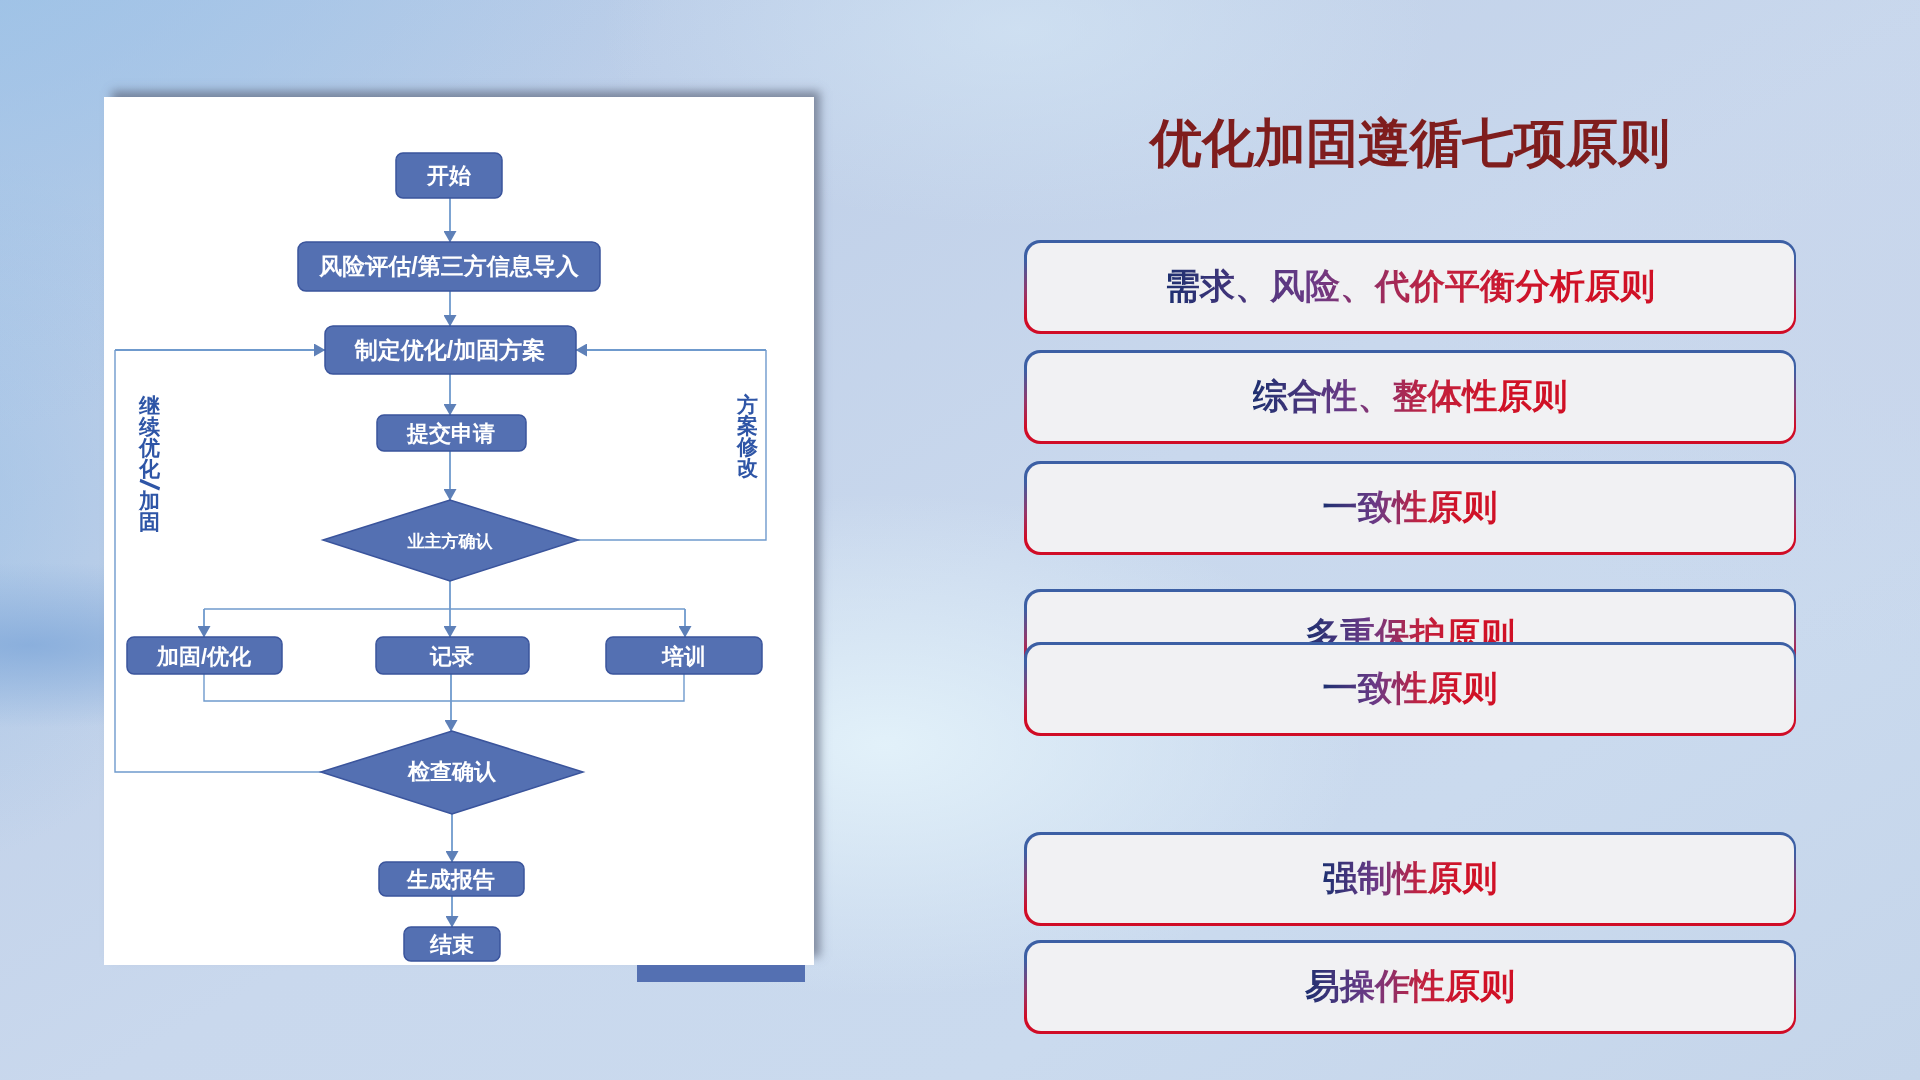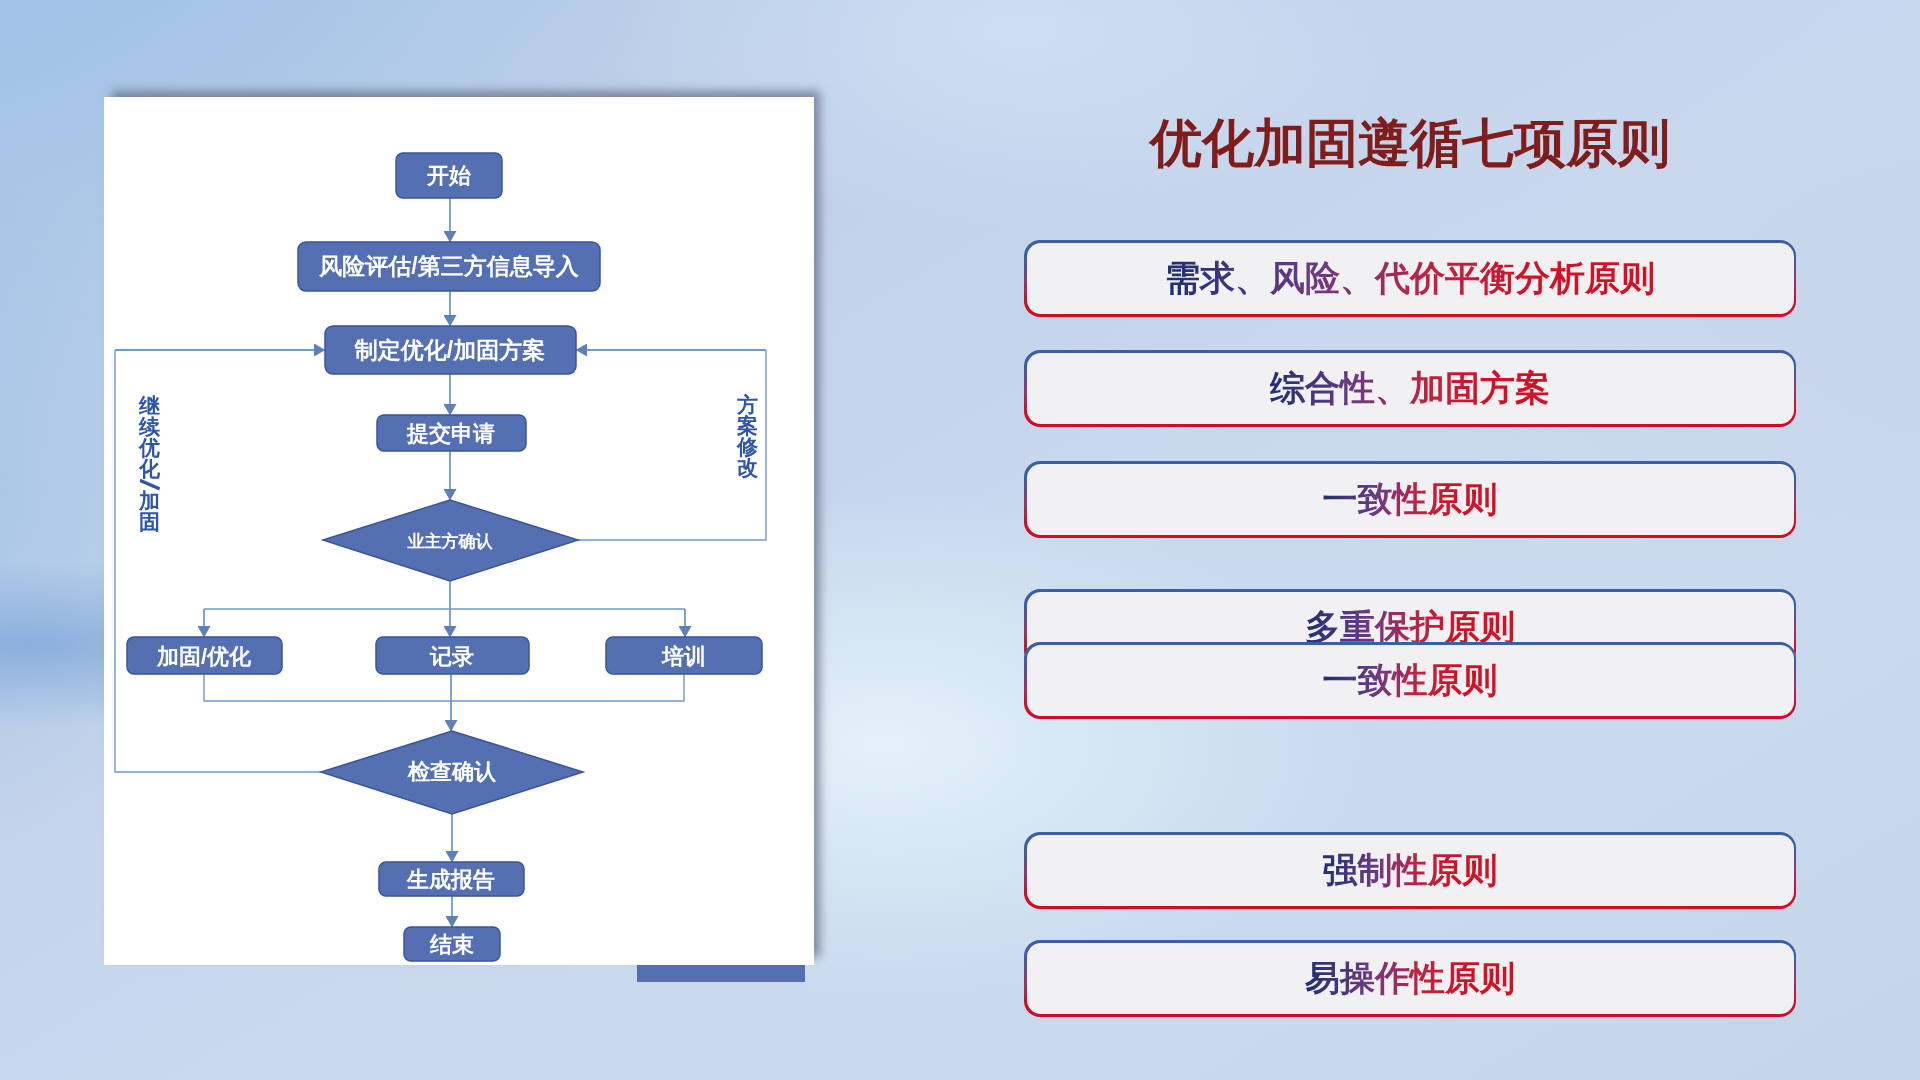--- a/index.html
+++ b/index.html
@@ -25,21 +25,21 @@
 .vlabel{
   position:absolute;display:flex;flex-direction:column;align-items:center;
   color:#2e55a6;font-weight:bold;font-size:21px;line-height:21px;
 }
 .vlabel .sl{transform:rotate(103deg) scale(1.35);line-height:11px;font-weight:bold;}
 .title{
   position:absolute;left:1024px;top:109px;width:772px;text-align:center;
   font-size:52px;font-weight:bold;color:#7f1d1d;
 }
 .pbox{
-  position:absolute;left:1024px;width:772px;height:77px;border-radius:16px;
+  position:absolute;left:1024px;width:772px;height:94px;border-radius:16px;
   background:linear-gradient(180deg,#3c5fa4 22%,#973568 55%,#d00c26 82%);
   padding:0;box-sizing:border-box;
 }
 .pbox .inner{
   position:absolute;left:2.5px;top:2.5px;right:2.5px;bottom:3.5px;border-radius:14px;
   background:#f1f1f3;display:flex;align-items:center;justify-content:center;
 }
 .pbox .txt{
   font-size:35px;font-weight:bold;
   background:linear-gradient(90deg,#1e3070 0%,#6b3a86 30%,#c02240 55%,#d01126 78%,#d01126 100%);
@@ -120,21 +120,21 @@
     <span>改</span>
   </div>
 <div class="title">优化加固遵循七项原则</div>
 <div class="pbox" style="top:240px">
     <div class="inner">
       <span class="txt">需求、风险、代价平衡分析原则</span>
     </div>
   </div>
 <div class="pbox" style="top:350px">
     <div class="inner">
-      <span class="txt">综合性、加固方案</span>
+      <span class="txt">综合性、整体性原则</span>
     </div>
   </div>
 <div class="pbox" style="top:461px">
     <div class="inner">
       <span class="txt">一致性原则</span>
     </div>
   </div>
 <div class="pbox" style="top:589px">
     <div class="inner">
       <span class="txt">多重保护原则</span>

